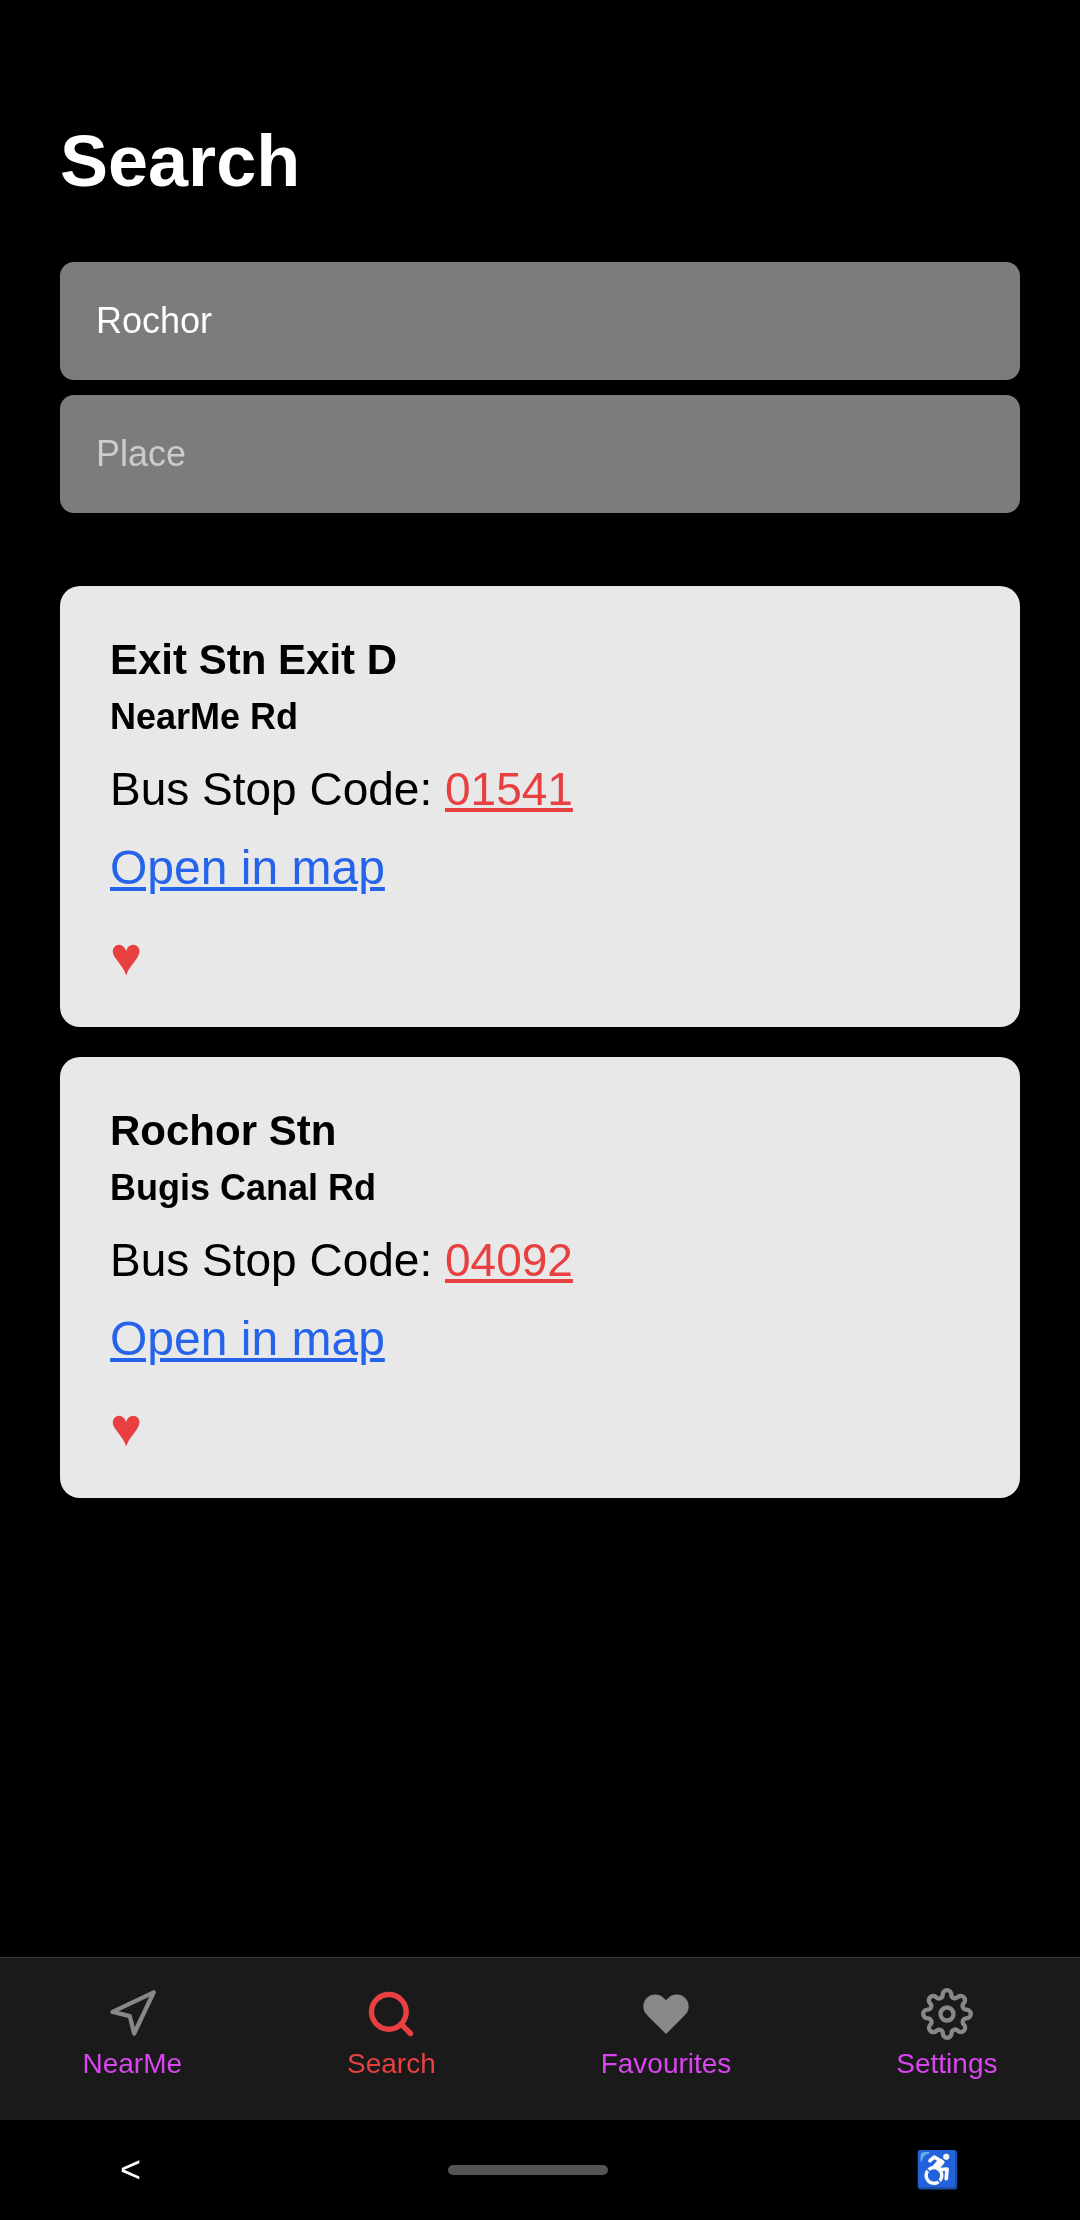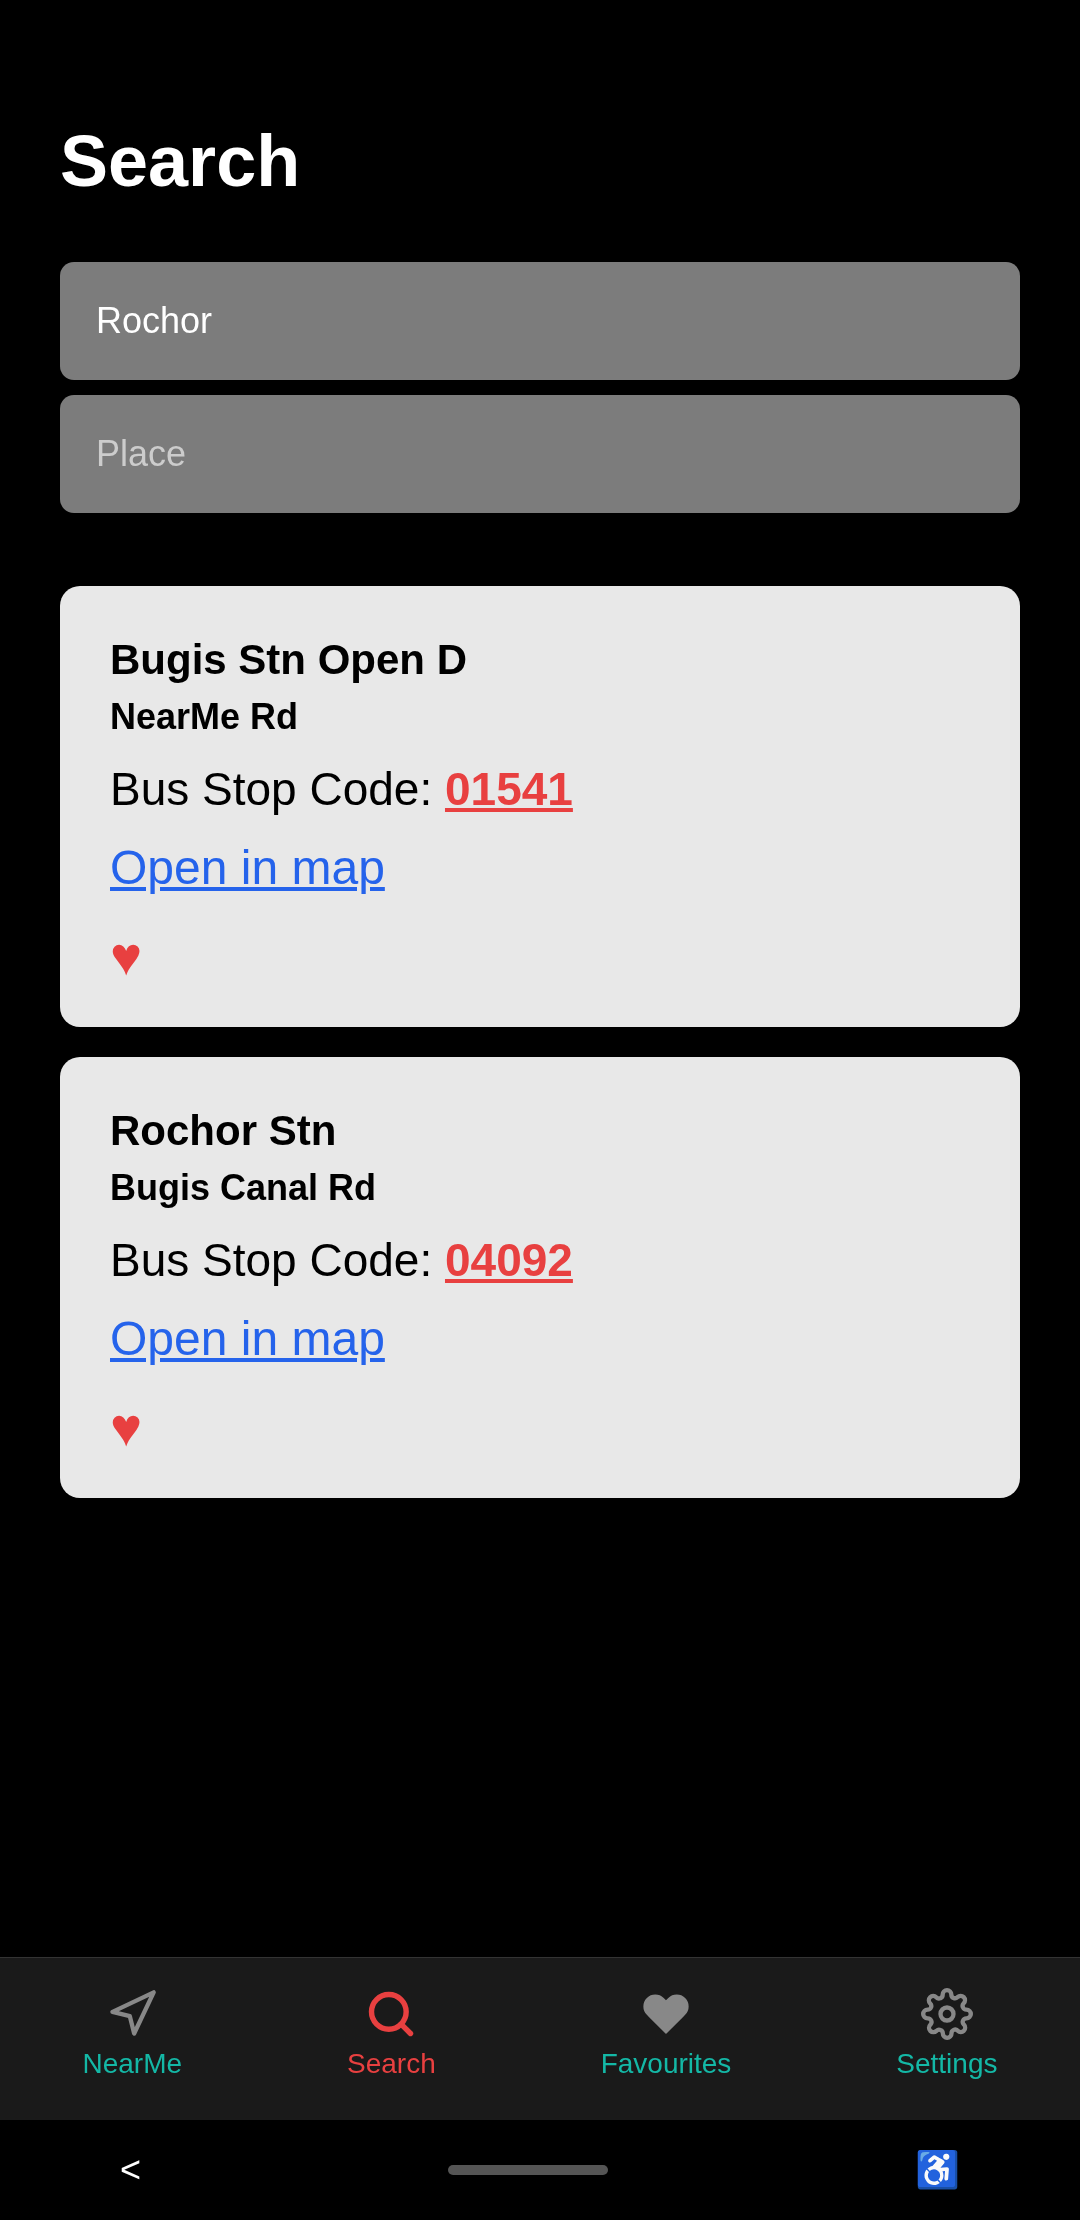--- a/index.html
+++ b/index.html
@@ -97,21 +97,21 @@
 
     .bus-stop-code-row {
       font-size: 46px;
       color: #000;
       margin-bottom: 24px;
     }
 
     .bus-stop-code-link {
       color: #e84040;
       text-decoration: underline;
-      font-weight: 700;
+      font-weight: 400;
     }
 
     .open-in-map-link {
       font-size: 48px;
       color: #2563eb;
       text-decoration: underline;
       display: block;
       margin-bottom: 30px;
     }
 
@@ -140,21 +140,21 @@
       display: flex;
       flex-direction: column;
       align-items: center;
       gap: 8px;
       cursor: pointer;
       padding: 10px 20px;
     }
 
     .nav-label {
       font-size: 28px;
-      color: #14b8a6;
+      color: #d946ef;
     }
 
     .nav-item.active .nav-label {
       color: #e84040;
     }
 
     
     .system-nav {
       background: #000;
       display: flex;
@@ -188,21 +188,21 @@
 <div class="main-content">
   <h1 class="page-title">Search</h1>
 
   <input type="text" class="search-input-field has-cursor" value="Rochor" placeholder="Rochor" style="">
 
   <input type="text" class="filter-input-field" placeholder="Place" style="">
 
   <div class="results-list">
 
     <div class="result-card">
-      <div class="stop-name">Bugis Stn Open D</div>
+      <div class="stop-name">Exit Stn Exit D</div>
       <div class="road-name">NearMe Rd</div>
       <div class="bus-stop-code-row">
         <span>Bus Stop Code: </span><a class="bus-stop-code-link" href="#">01541</a>
       </div>
       <a class="open-in-map-link" href="#">Open in map</a>
       <span class="heart-icon filled">♥</span>
     </div>
 
     <div class="result-card">
       <div class="stop-name">Rochor Stn</div>

